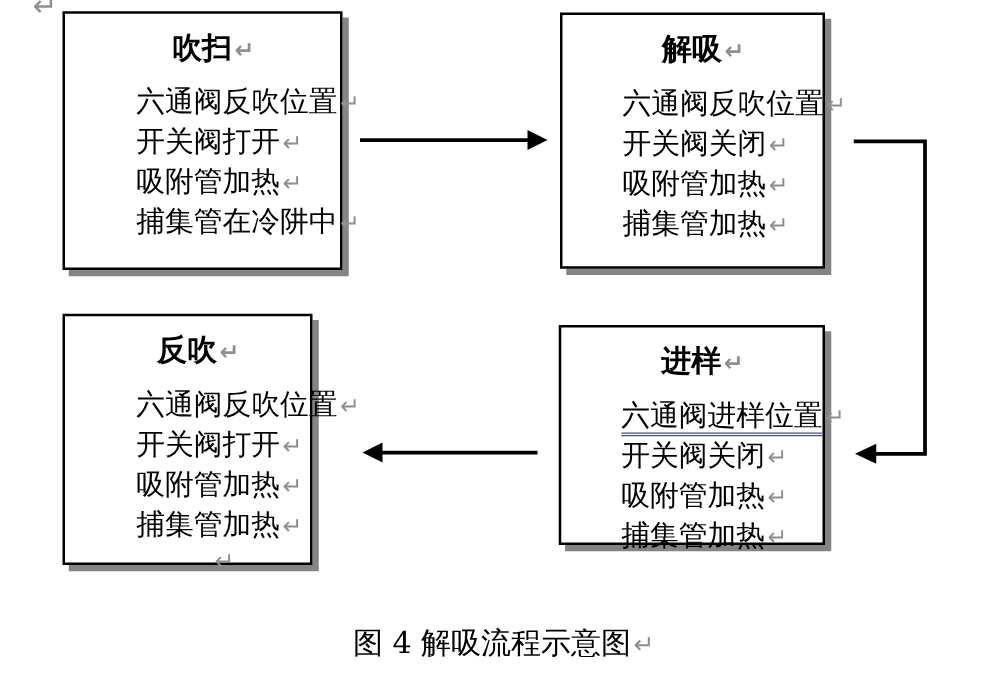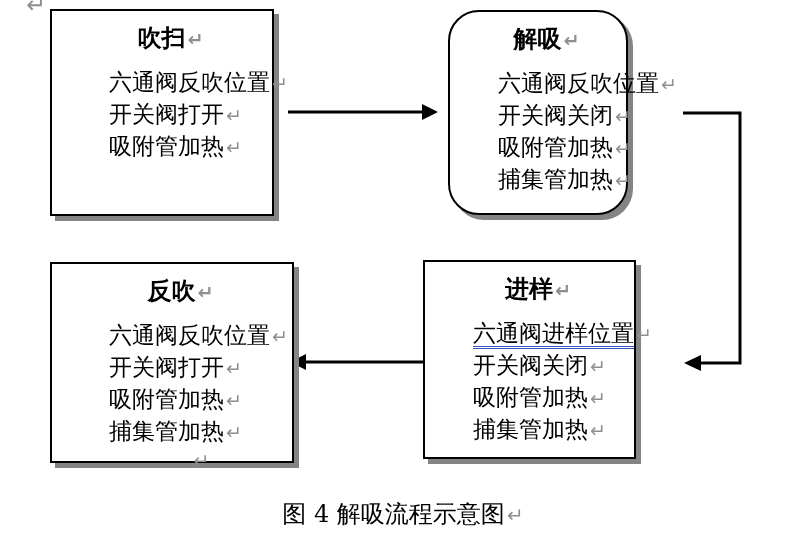--- a/index.html
+++ b/index.html
@@ -24,25 +24,25 @@
   }
   .flowbox .title{
     text-align:center;font-weight:bold;font-size:24px;
     margin-top:11px;white-space:nowrap;margin-left:17px;
   }
   .flowbox .lines{
     margin-top:13px;font-size:23px;line-height:31px;white-space:nowrap;margin-left:36px;
   }
   .box-purge   {left:50px; top:9px;   width:224px;height:207px;}
   .box-purge .lines{padding-left:21px;}
-  .box-desorb  {left:448px;top:10px;  width:180px;height:205px;border-radius:31px;}
+  .box-desorb  {left:448px;top:10px;  width:212px;height:205px;}
   .box-desorb .lines{padding-left:12px;}
-  .box-backflush{left:50px;top:262px; width:244px;height:201px;}
+  .box-backflush{left:50px;top:251px; width:200px;height:201px;}
   .box-backflush .lines{padding-left:21px;}
-  .box-inject  {left:423px;top:260px; width:213px;height:199px;}
+  .box-inject  {left:447px;top:260px; width:213px;height:176px;}
   .box-inject .lines{padding-left:12px;}
   .ret{
     color:var(--ret-color);font-size:19px;margin-left:2px;
     font-family:"DejaVu Sans","Liberation Sans",sans-serif;
   }
   .blank-ret{text-align:center;line-height:22px;}
   .grammar-underline{
     border-bottom:3px double var(--grammar-color);
     padding-bottom:0px;
   }
@@ -79,20 +79,21 @@
       <polygon points="290,362 306,354 306,370" fill="#000"></polygon>
     </g>
   </svg>
 
   <div class="flowbox box-purge">
     <div class="title"><span>吹扫</span><span class="ret">↵</span></div>
     <div class="lines">
       <div class="line"><span>六通阀反吹位置</span><span class="ret">↵</span></div>
       <div class="line"><span>开关阀打开</span><span class="ret">↵</span></div>
       <div class="line"><span>吸附管加热</span><span class="ret">↵</span></div>
+      <div class="line"><span>捕集管在冷阱中</span><span class="ret">↵</span></div>
     </div>
   </div>
 
   <div class="flowbox box-desorb">
     <div class="title"><span>解吸</span><span class="ret">↵</span></div>
     <div class="lines">
       <div class="line"><span>六通阀反吹位置</span><span class="ret">↵</span></div>
       <div class="line"><span>开关阀关闭</span><span class="ret">↵</span></div>
       <div class="line"><span>吸附管加热</span><span class="ret">↵</span></div>
       <div class="line"><span>捕集管加热</span><span class="ret">↵</span></div>

